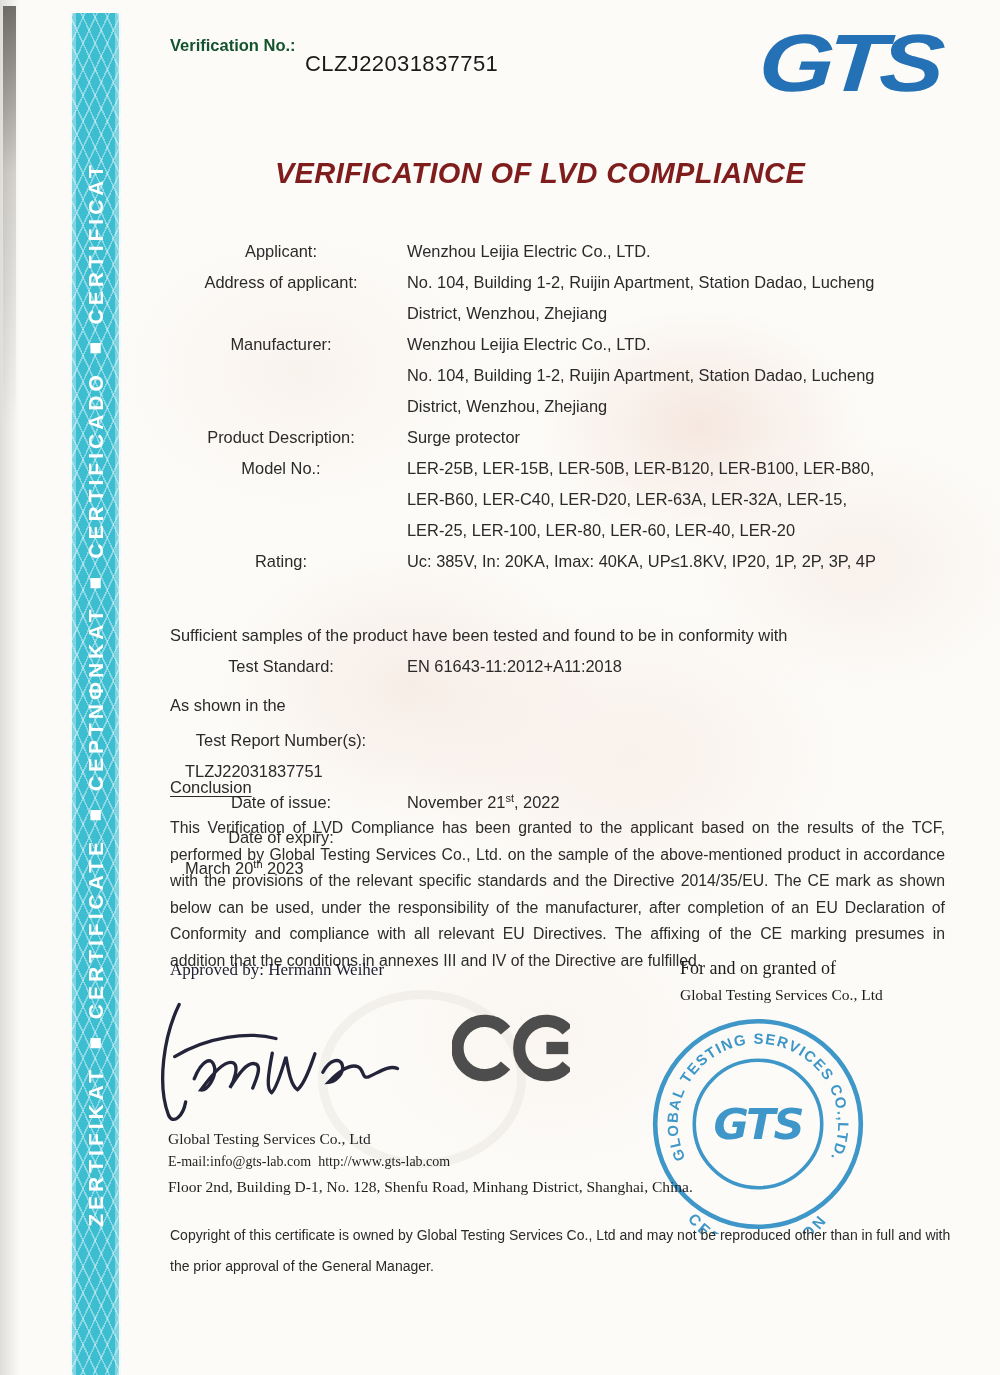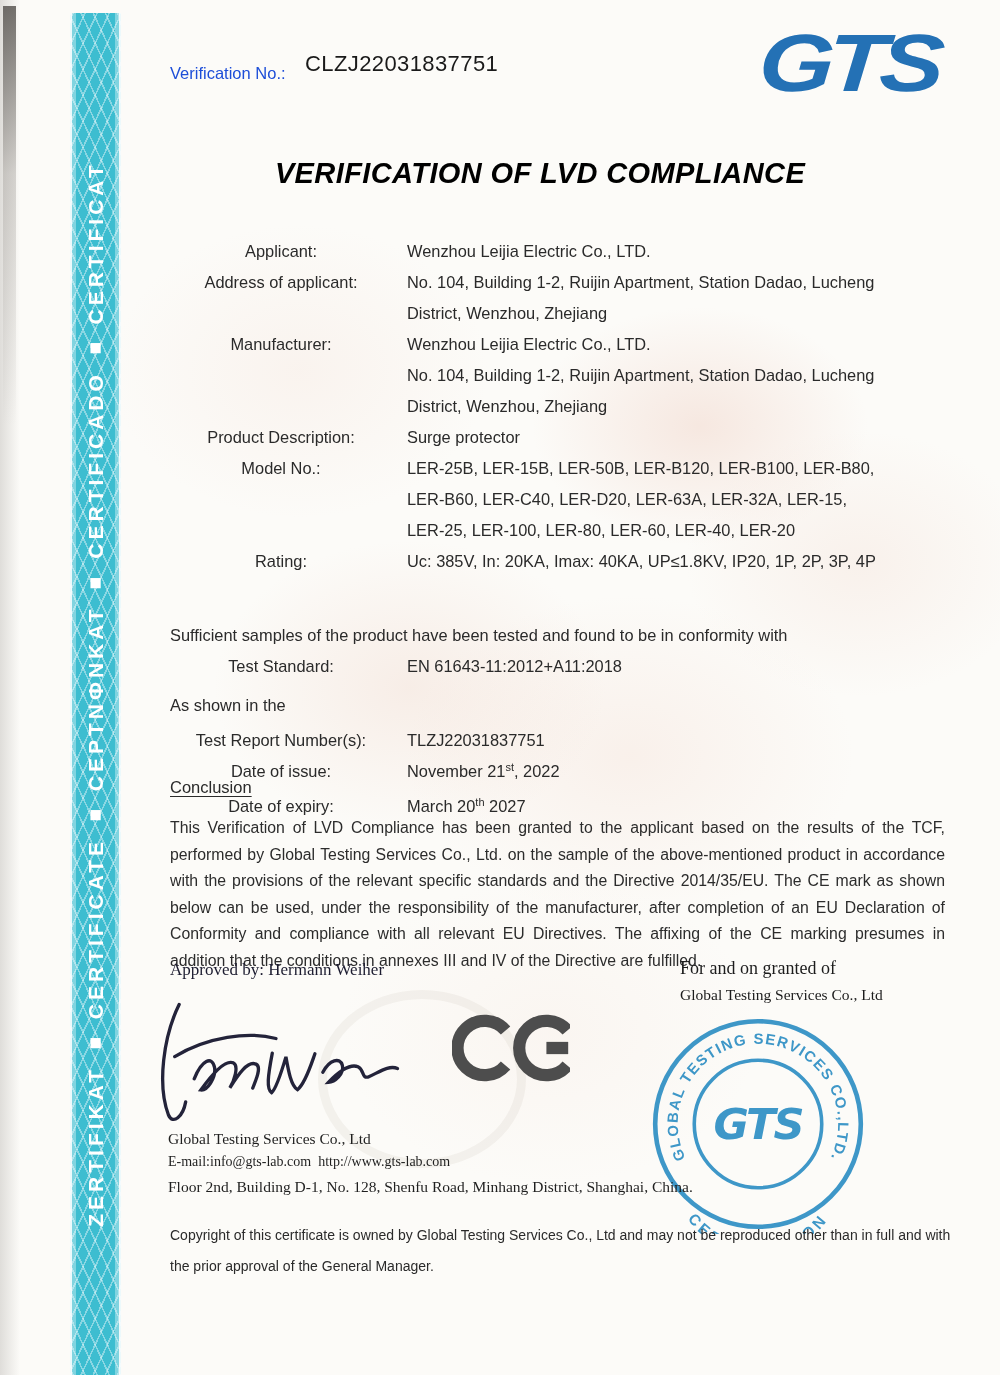--- a/index.html
+++ b/index.html
@@ -26,38 +26,38 @@
     background-image:
       repeating-linear-gradient(115deg, rgba(255,255,255,.40) 0 1.6px, rgba(255,255,255,0) 1.6px 11px),
       repeating-linear-gradient(65deg, rgba(255,255,255,.40) 0 1.6px, rgba(255,255,255,0) 1.6px 11px);
     border-left:2px solid rgba(255,255,255,.9);border-right:2px solid rgba(255,255,255,.9);
     box-shadow:inset 4px 0 0 rgba(255,255,255,.35), inset -4px 0 0 rgba(255,255,255,.35);}
   .band-inner{position:absolute;left:50%;top:50%;transform:translate(-50%,-50%) rotate(180deg);
     writing-mode:vertical-rl;white-space:nowrap;color:#ffffff;font-weight:bold;
     font-size:21px;letter-spacing:4px;font-family:"Liberation Sans",sans-serif;}
 
   
-  .verif-label{position:absolute;left:170px;top:64px;font-size:16.5px;color:#1d4ed8;}
+  .verif-label{position:absolute;left:170px;top:36px;font-size:16.5px;color:#14532d;font-weight:bold;}
   .verif-value{position:absolute;left:305px;top:51px;font-size:22px;color:#1a1a1a;letter-spacing:.4px;}
   .gts-logo{position:absolute;left:762px;top:22px;font-size:97px;font-weight:bold;font-style:italic;
     color:#2471b5;letter-spacing:-7px;transform:skewX(-4deg) scaleY(.84);transform-origin:left top;line-height:1;}
 
   .title{position:absolute;left:150px;top:157px;width:780px;text-align:center;
-    font-size:29px;font-weight:bold;font-style:italic;color:#000000;letter-spacing:.4px;}
+    font-size:29px;font-weight:bold;font-style:italic;color:#7f1d1d;letter-spacing:.4px;}
 
   
   .info{position:absolute;left:170px;top:236px;width:775px;font-size:16.4px;color:#2a2a2a;}
   .info-row{display:flex;}
   .flabel{width:222px;flex:none;line-height:31px;text-align:center;}
   .fvalue{flex:1;margin-left:15px;}
   .fvalue .vline{line-height:31px;}
   .fvalue sup{font-size:11px;line-height:0;}
   .full-line{line-height:31px;margin-top:43px;}
   .gap-top{margin-top:8px;}
-  .gap-top-sm{margin-top:4px;}
+  .gap-top-sm{margin-top:4px;flex-direction:column;}
 
   
   .conclusion-head{position:absolute;left:170px;top:778px;font-size:16.5px;color:#2a2a2a;
     text-decoration:underline;text-underline-offset:3px;}
   .conclusion-body{position:absolute;left:170px;top:815px;width:775px;font-size:15.8px;color:#2c2c2c;
     line-height:26.5px;text-align:justify;}
 
   
   .approved-by{position:absolute;left:170px;top:960px;font-family:"Liberation Serif",serif;font-size:17px;color:#1c1c30;}
   .behalf-1{position:absolute;left:680px;top:958px;font-family:"Liberation Serif",serif;font-size:18px;color:#1c1c1c;}
@@ -151,21 +151,21 @@
       </div>
       <div class="info-row">
         <div class="flabel">Date of issue:</div>
         <div class="fvalue">
           <div class="vline"><span>November 21</span><sup>st</sup><span>, 2022</span></div>
         </div>
       </div>
       <div class="info-row gap-top-sm">
         <div class="flabel">Date of expiry:</div>
         <div class="fvalue">
-          <div class="vline"><span>March 20</span><sup>th</sup><span> 2027</span></div>
+          <div class="vline"><span>March 20</span><sup>th</sup><span> 2023</span></div>
         </div>
       </div>
     </div>
 
   <div class="conclusion-head">Conclusion</div>
   <div class="conclusion-body">This Verification of LVD Compliance has been granted to the applicant based on the results of the TCF, performed by Global Testing Services Co., Ltd. on the sample of the above-mentioned product in accordance with the provisions of the relevant specific standards and the Directive 2014/35/EU. The CE mark as shown below can be used, under the responsibility of the manufacturer, after completion of an EU Declaration of Conformity and compliance with all relevant EU Directives. The affixing of the CE marking presumes in addition that the conditions in annexes III and IV of the Directive are fulfilled.</div>
 
   <div class="approved-by">Approved by: Hermann Weiher</div>
   <div class="behalf-1">For and on granted of</div>
   <div class="behalf-2">Global Testing Services Co., Ltd</div>

